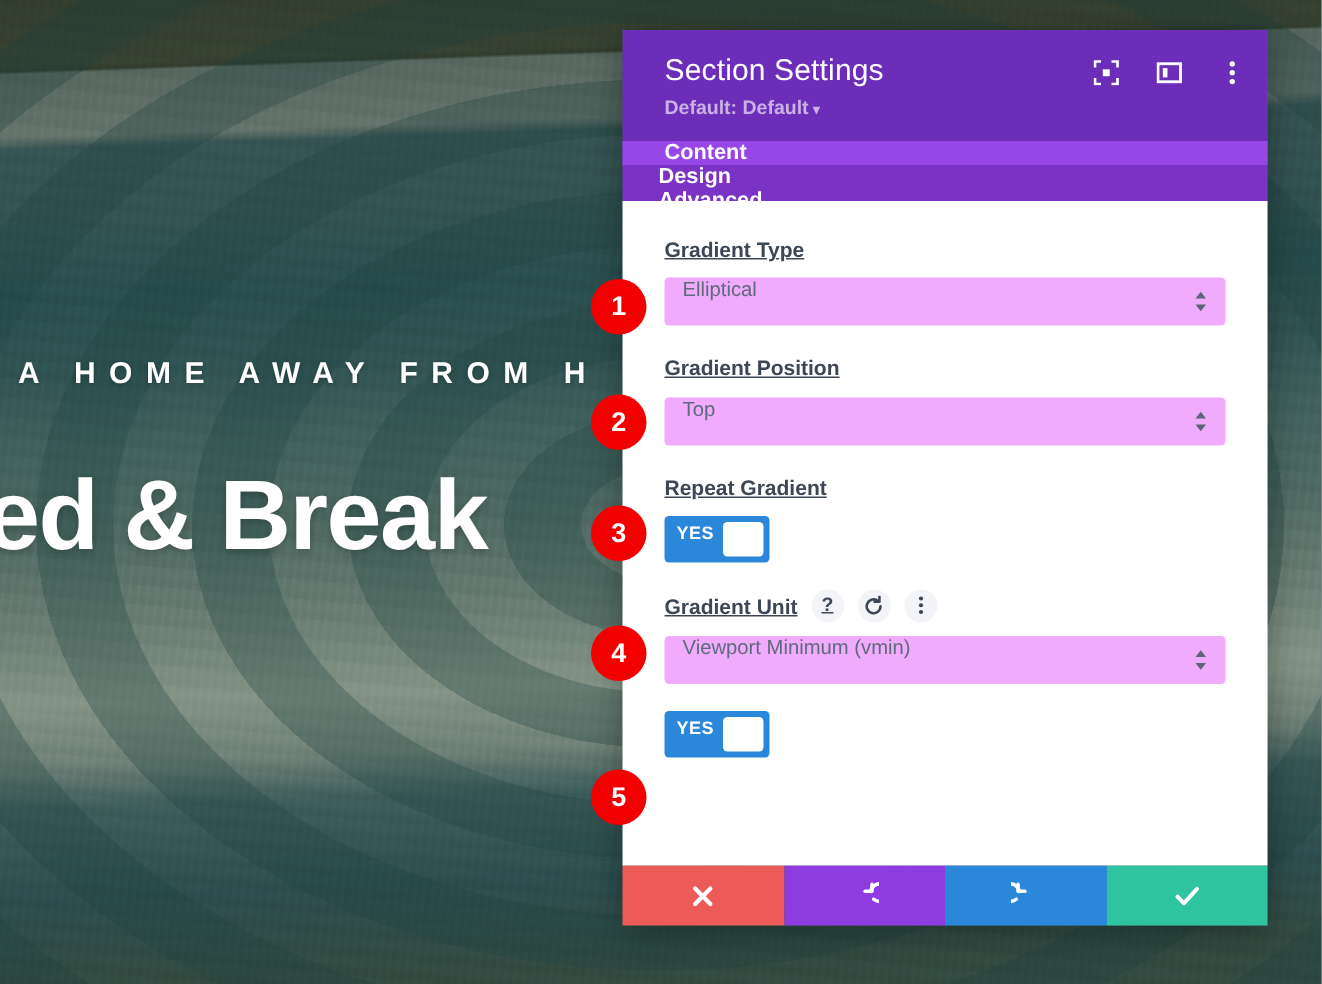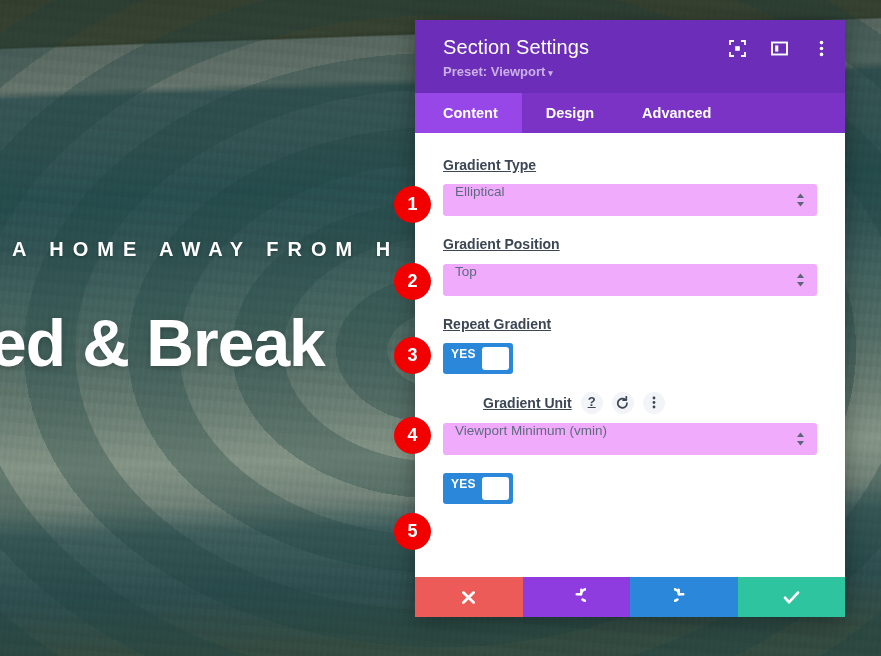--- a/index.html
+++ b/index.html
@@ -138,20 +138,21 @@
     width: 20px; height: 20px;
     display: flex; align-items: center; justify-content: center;
     cursor: pointer;
   }
   .hicon svg { display: block; }
 
   .tabs {
     display: flex;
     background: #7B33C6;
     height: 40px;
+    flex-direction: column;
   }
   .tab {
     color: #fff;
     font-size: 14.5px;
     font-weight: 700;
     display: flex; align-items: center;
     padding: 0 24px;
     cursor: pointer;
     height: 100%;
   }
@@ -168,21 +169,21 @@
   .field { margin-bottom: 18px; }
   .field-label {
     color: #3c4654;
     font-size: 14px;
     font-weight: 700;
     line-height: 1.45;
     margin-bottom: 9px;
     text-decoration: underline;
   }
   .field-label.with-icons {
-    display: flex; align-items: center; gap: 9px; margin-left: 40px;
+    display: flex; align-items: center; gap: 9px;
   }
   .mini-icon {
     width: 22px; height: 22px;
     border-radius: 50%;
     background: #f2f4f7;
     display: flex; align-items: center; justify-content: center;
     color: #3c4654;
     font-size: 13px; font-weight: 700;
     cursor: pointer;
     flex: none;
@@ -272,21 +273,21 @@
   <div class="hero-text">
     <div class="hero-kicker">A HOME AWAY FROM H</div>
     <div class="hero-title">ed &amp; Break</div>
   </div>
 
   <div id="settings-panel">
 
     <div class="panel-header">
       <div class="panel-title">Section Settings</div>
       <div class="panel-preset">
-        <span>Preset: Viewport</span><span class="caret">▾</span>
+        <span>Default: Default</span><span class="caret">▾</span>
       </div>
 
       <div class="header-icons">
         <div class="hicon">
           <svg width="17" height="17" viewBox="0 0 17 17" fill="none">
             <path d="M1 5V1h4M12 1h4v4M16 12v4h-4M5 16H1v-4" stroke="#fff" stroke-width="1.8" fill="none"></path>
             <rect x="6.2" y="6.2" width="4.6" height="4.6" fill="#fff"></rect>
           </svg>
         </div>
         <div class="hicon">

